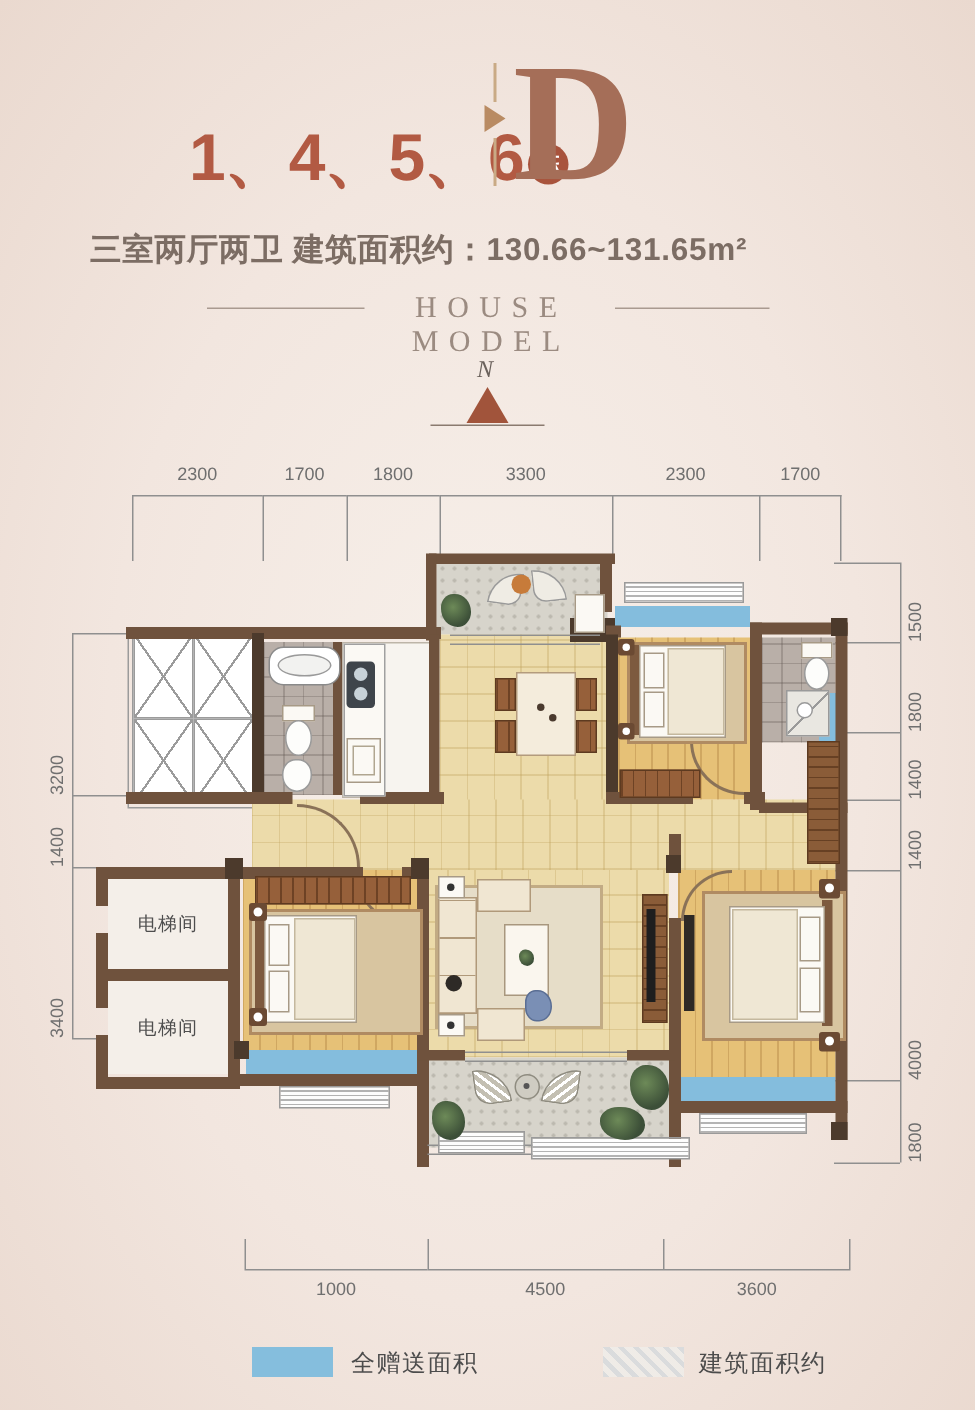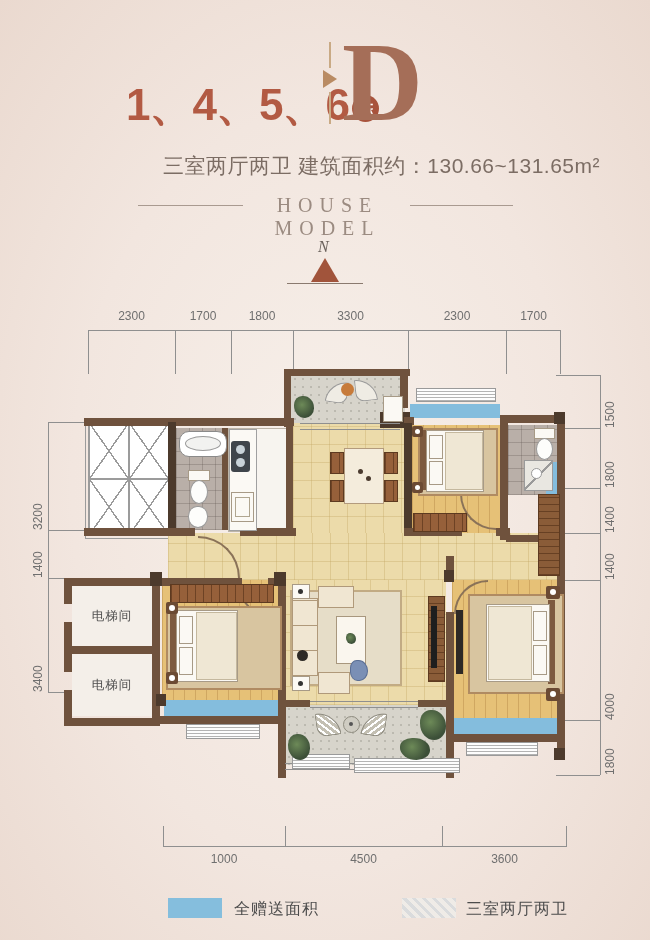--- a/index.html
+++ b/index.html
@@ -8,21 +8,21 @@
     background:radial-gradient(ellipse at 50% 52%, #f7f0ea 0%, #f2e6df 55%, #ead9cf 100%);}
   .a{position:absolute;}
   .serif{font-family:"Liberation Serif",serif;}
 
   
   .bnum{font-size:44px;font-weight:bold;color:#b25a43;letter-spacing:-1px;}
   .bcircle{display:inline-block;width:27px;height:27px;border-radius:50%;background:#a8533c;color:#fff;
     font-size:15px;line-height:27px;text-align:center;vertical-align:6px;margin-left:3px;font-weight:bold;}
   .bigD{font-size:112px;font-weight:bold;color:#a56e58;line-height:1;}
   .htype{font-size:46px;color:#a56e58;font-weight:600;letter-spacing:2px;}
-  .subtitle{font-size:21px;color:#7c6d64;font-weight:400;letter-spacing:.5px;text-align:right;}
+  .subtitle{font-size:21px;color:#7c6d64;font-weight:700;letter-spacing:.5px;text-align:left;}
   .hm{font-size:20px;color:#9b8b81;letter-spacing:7px;text-align:center;}
   .hline{height:1px;background:#a99a90;}
   .vdash{width:2px;background:#c9aa85;}
   .arrow-r{width:0;height:0;border-top:9px solid transparent;border-bottom:9px solid transparent;border-left:14px solid #b98b63;}
   .ntri{width:0;height:0;border-left:14px solid transparent;border-right:14px solid transparent;border-bottom:24px solid #a1543b;}
   .nN{font-size:16px;color:#6b625c;font-style:italic;}
 
   
   .dimlab{font-size:12px;color:#6f6f6f;white-space:nowrap;}
   .seg{position:relative;height:100%;}
@@ -360,15 +360,15 @@
   <div class="a" style="left:343px;top:716px;width:15px;height:15px;background:#cfccc2;border:1px solid #8f8c80;border-radius:50%;">
       <div style="position:absolute;left:5px;top:5px;width:4px;height:4px;background:#555;border-radius:50%;"></div>
     </div>
   <div class="a plant" style="left:420px;top:710px;width:26px;height:30px;"></div>
   <div class="a plant" style="left:288px;top:734px;width:22px;height:26px;"></div>
   <div class="a plant" style="left:400px;top:738px;width:30px;height:22px;"></div>
 
   <div class="a sw-full" style="left:168px;top:898px;width:54px;height:20px;"></div>
   <div class="a leglab" style="left:234px;top:899px;">全赠送面积</div>
   <div class="a sw-half" style="left:402px;top:898px;width:54px;height:20px;"></div>
-  <div class="a leglab" style="left:466px;top:899px;">三室两厅两卫</div>
+  <div class="a leglab" style="left:466px;top:899px;">建筑面积约</div>
 
 </div>
 
 </body></html>

